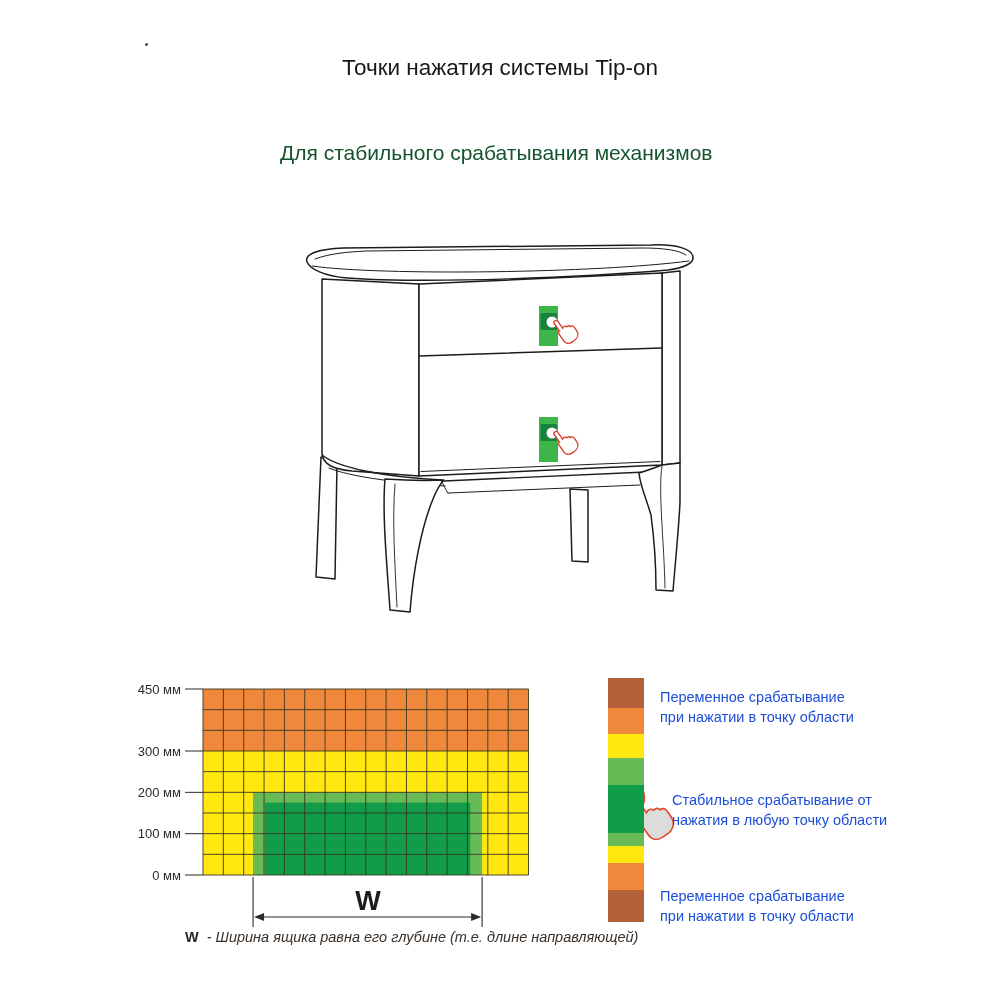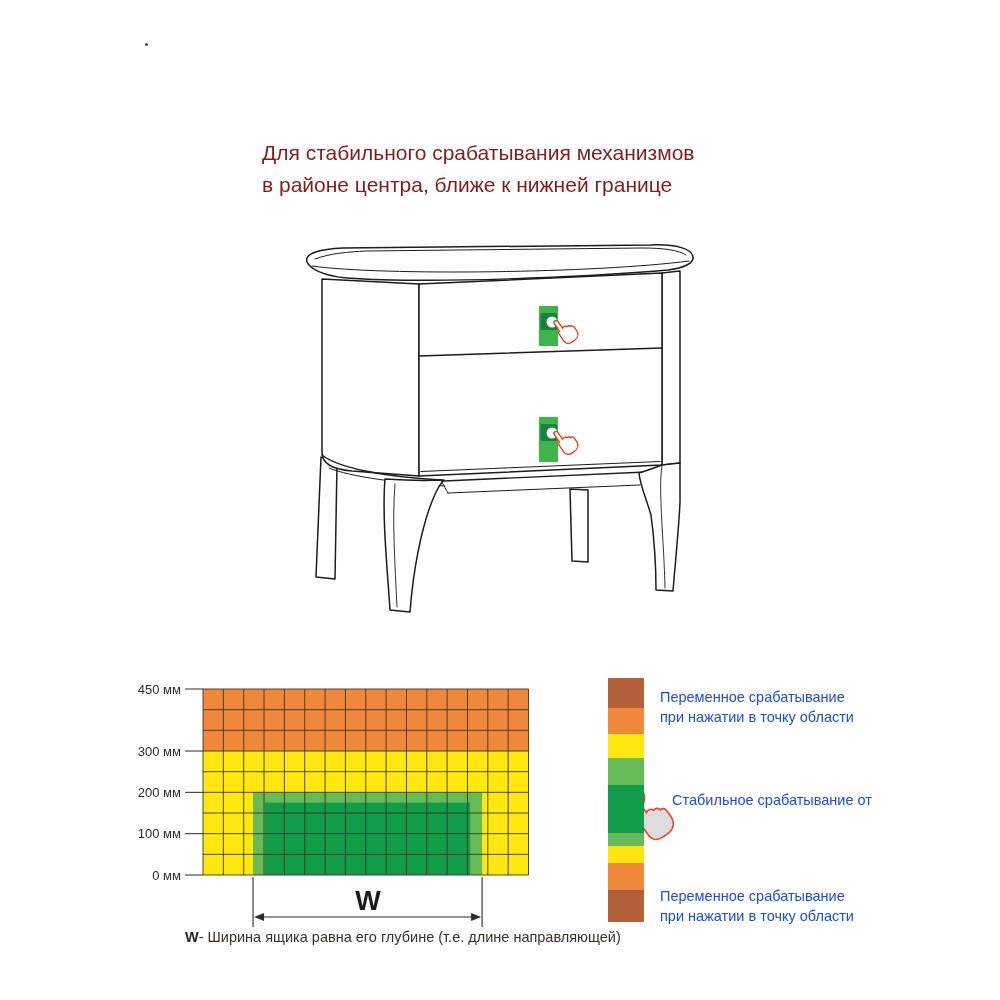--- a/index.html
+++ b/index.html
@@ -4,45 +4,45 @@
 <style>
   html,body{margin:0;padding:0;}
   body{
     width:1000px;height:1000px;position:relative;background:#ffffff;
     font-family:"Liberation Sans", sans-serif;color:#111;overflow:hidden;
   }
   .abs{position:absolute;}
   #header{left:100px;top:46px;width:800px;text-align:center;}
   #brand{font-size:29px;letter-spacing:1.5px;color:#161616;}
   #subtitle{font-size:22.5px;margin-top:9px;color:#191919;}
-  #intro{left:262px;top:137px;width:500px;font-size:21px;line-height:32px;color:#7f1d1d;}
+  #intro{left:280px;top:137px;width:500px;font-size:21px;line-height:32px;color:#14532d;}
   #stray-dot{left:145px;top:43px;width:3px;height:3px;background:#4a4a4a;border-radius:50%;}
   svg text{font-family:"Liberation Sans", sans-serif;}
   .tick-label{font-size:13px;fill:#2e2b26;}
   #w-label{font-size:27px;font-weight:bold;fill:#1d1c1a;}
   #caption{left:185px;top:929px;font-size:14.5px;color:#393029;}
   #caption .w-bold{font-weight:bold;color:#2d251f;}
-  #caption .cap-rest{margin-left:0;}
+  #caption .cap-rest{margin-left:8px;font-style:italic;}
   #legend-bar{left:608px;top:678px;width:36px;display:flex;flex-direction:column;}
   .legend-label{width:270px;font-size:14.5px;line-height:20px;color:#1d4ed8;}
   #legend-label-top{left:660px;top:687px;}
   #legend-label-mid{left:660px;top:790px;margin-left:12px;}
   #legend-label-bottom{left:660px;top:886px;}
 </style>
 </head>
 <body>
 
 <div class="abs" id="stray-dot"></div>
 
 <div class="abs" id="header">
+  <div id="subtitle">Точки нажатия системы Tip-on</div>
 </div>
 
 <div class="abs" id="intro">
   <div>Для стабильного срабатывания механизмов</div>
-  <div>в районе центра, ближе к нижней границе</div>
 </div>
 
 <svg class="abs" id="scene" style="left:0;top:0;" width="1000" height="1000" viewBox="0 0 1000 1000">
   <defs>
     <path id="hand-shape" d="M-1.7,1.5 C-1.7,-0.7 1.7,-0.7 1.7,1.5 L1.7,8.2
          C3,7.4 4.6,7.8 5,9.2 C6.2,8.8 7.4,9.4 7.6,10.8
          C8.8,10.6 9.8,11.4 9.8,12.8 L9.8,16
          C9.8,19.4 7.4,21.6 4,21.6 L1.4,21.6
          C-1.6,21.6 -3.4,19.8 -3.4,16.8 L-3.4,10.5
          C-3.4,9.1 -2.6,8.6 -1.7,8.8 Z"></path>
@@ -160,20 +160,21 @@
     <div style="height: 27px; background: rgb(240, 136, 59);"></div>
     <div style="height: 32px; background: rgb(180, 97, 59);"></div>
   </div>
 
 <div class="abs legend-label" id="legend-label-top">
   <div>Переменное срабатывание</div>
   <div>при нажатии в точку области</div>
 </div>
 <div class="abs legend-label" id="legend-label-mid">
   <div>Стабильное срабатывание от</div>
+  <div>нажатия в любую точку области</div>
 </div>
 <div class="abs legend-label" id="legend-label-bottom">
   <div>Переменное срабатывание</div>
   <div>при нажатии в точку области</div>
 </div>
 
 <div class="abs" id="caption">
   <span class="w-bold">W</span><span class="cap-rest">- Ширина ящика равна его глубине (т.е. длине направляющей)</span>
 </div>
 

